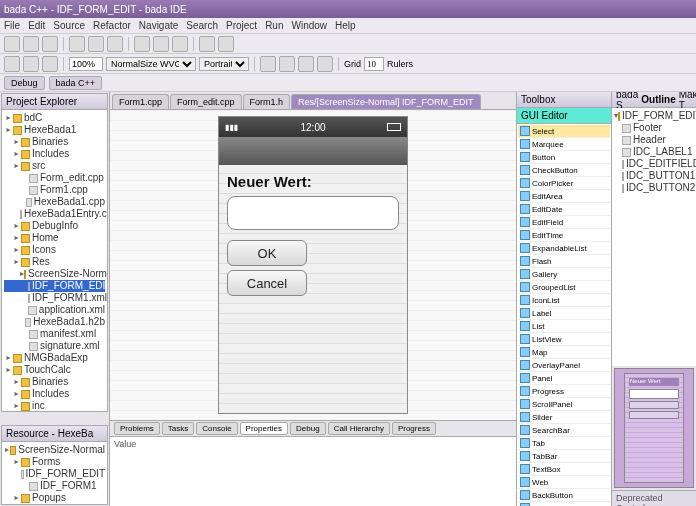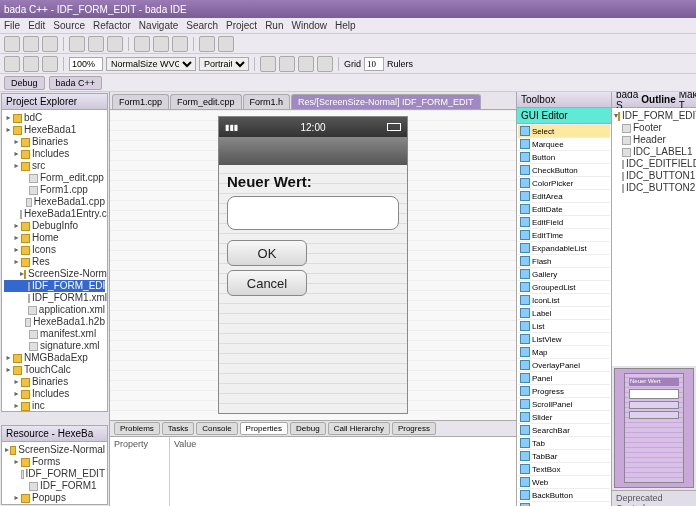--- a/index.html
+++ b/index.html
@@ -198,21 +198,20 @@
     <div class="bottom-tabs" id="btabs">
         <div class="btab">Problems</div>
         <div class="btab">Tasks</div>
         <div class="btab">Console</div>
         <div class="btab active">Properties</div>
         <div class="btab">Debug</div>
         <div class="btab">Call Hierarchy</div>
         <div class="btab">Progress</div>
       </div>
     <div class="props-area">
-      <div class="props-header">Property</div>
       <div class="props-val">Value</div>
     </div>
   </div>
 
   <div class="right-col">
     <div class="right-top">
       <div class="toolbox">
         <div class="panel-header">
           <span>Toolbox</span>
         </div>

